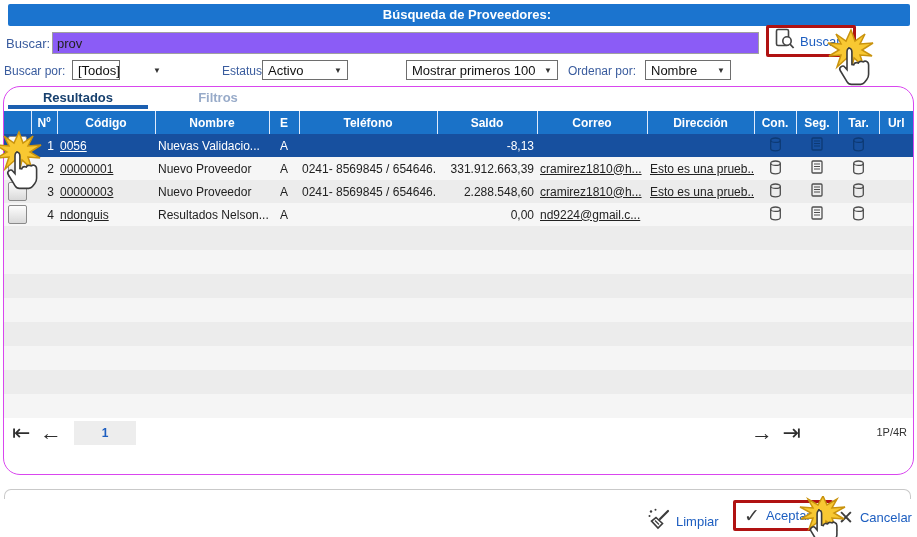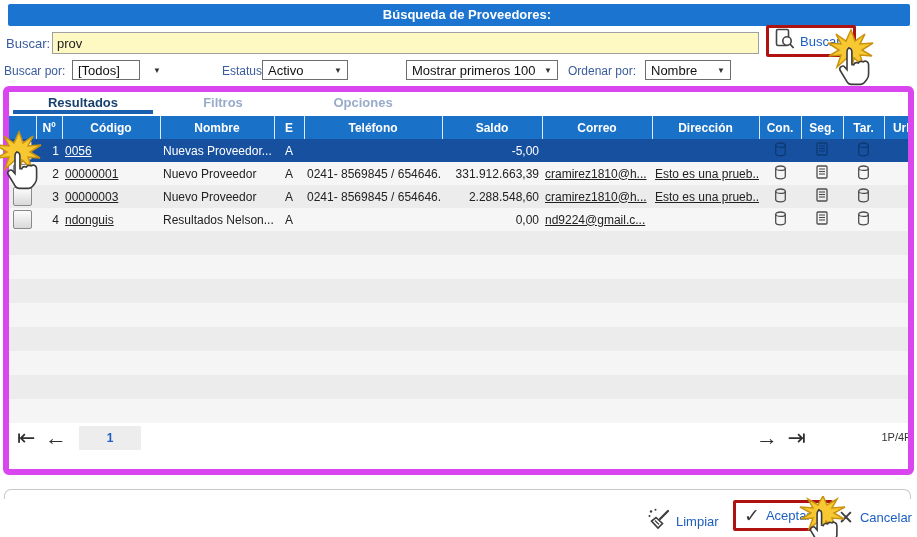--- a/index.html
+++ b/index.html
@@ -6,34 +6,34 @@
   #app{position:relative;width:917px;height:537px;background:#fff;overflow:hidden;
        font-family:"Liberation Sans",sans-serif;color:#222;}
   .abs{position:absolute;}
 
   
   .titlebar{left:8px;top:4px;width:886px;height:22px;background:#1b74cf;border-radius:2px;
             color:#fff;font-weight:bold;font-size:13px;line-height:22px;padding-left:16px;text-align:center;}
 
   
   .lbl{color:#3a5c9e;font-size:13px;white-space:nowrap;}
-  .search-input{left:52px;top:32px;width:697px;height:18px;background:#fef9c3;
+  .search-input{left:52px;top:32px;width:697px;height:18px;background:#8b5cf6;
             border:1px solid #a0a0a0;font-size:13px;font-family:"Liberation Sans",sans-serif;
             padding:1px 4px;color:#222;}
   .red-box{border:3px solid #b01212;border-radius:2px;background:transparent;}
   .buscar-box{left:766px;top:25px;width:90px;height:32px;display:flex;align-items:center;gap:5px;padding-left:6px;box-sizing:border-box;}
   .blue-act{color:#1d5ec0;font-size:13px;}
 
   
   .select{background:#fff;border:1px solid #6e6e6e;height:20px;display:flex;align-items:center;
           justify-content:space-between;font-size:13px;padding:0 5px;box-sizing:border-box;color:#111;}
   .select .arr{font-size:8px;color:#333;margin-left:6px;}
 
   
-  .panel{left:3px;top:86px;width:911px;height:389px;border:6px solid #d946ef;border-radius:6px;
+  .panel{left:3px;top:86px;width:911px;height:389px;border:1px solid #d946ef;border-radius:17px;
          background:#fff;box-sizing:border-box;overflow:hidden;}
   .tabs{position:absolute;left:4px;top:1px;height:21px;display:flex;}
   .tab{width:140px;text-align:center;font-size:13px;font-weight:bold;color:#98abc9;line-height:20px;cursor:pointer;}
   .tab.active{color:#17406e;border-bottom:4px solid #1b5fb0;}
 
   table.grid{position:absolute;left:0;top:24px;width:909px;border-collapse:collapse;table-layout:fixed;}
   table.grid th{background:#1a72c8;color:#fff;font-size:12px;font-weight:bold;height:23px;
                 padding:0;border-right:1px solid #dfeafc;overflow:hidden;white-space:nowrap;}
   table.grid th:last-child{border-right:none;}
   table.grid td{height:23px;font-size:12px;padding:0 3px;overflow:hidden;white-space:nowrap;}
@@ -86,21 +86,21 @@
       <svg width="20" height="22" viewBox="0 0 20 22">
           <rect x="1.5" y="1.5" width="12" height="16" rx="1.5" fill="#fff" stroke="#444" stroke-width="1.6"></rect>
           <circle cx="12" cy="13" r="4.2" fill="#fff" stroke="#444" stroke-width="1.6"></circle>
           <line x1="15" y1="16.2" x2="18.6" y2="20" stroke="#444" stroke-width="1.8"></line>
         </svg>
     </span>
     <span class="blue-act">Buscar</span>
   </div>
 
   <span class="abs lbl" style="left:4px;top:64px;font-size:12px;">Buscar por:</span>
-  <div class="abs select" style="left:72px;top:60px;width:68px;gap:27px;">
+  <div class="abs select" style="left:72px;top:60px;width:48px;gap:27px;">
     <span>[Todos]</span>
       <span class="arr">▼</span>
   </div>
 
   <span class="abs lbl" style="left:222px;top:64px;font-size:12px;">Estatus:</span>
   <div class="abs select" style="left:262px;top:60px;width:86px;">
     <span>Activo</span>
       <span class="arr">▼</span>
   </div>
 
@@ -112,21 +112,20 @@
   <span class="abs lbl" style="left:568px;top:64px;font-size:12px;">Ordenar por:</span>
   <div class="abs select" style="left:645px;top:60px;width:86px;">
     <span>Nombre</span>
       <span class="arr">▼</span>
   </div>
 
   <div class="abs panel">
     <div class="tabs">
       <div class="tab active">Resultados</div>
       <div class="tab">Filtros</div>
-      <div class="tab">Opciones</div>
     </div>
 
     <table class="grid">
       <colgroup>
         <col style="width:27px">
           <col style="width:26px">
           <col style="width:98px">
           <col style="width:114px">
         <col style="width:30px">
           <col style="width:138px">
@@ -155,24 +154,24 @@
           <th>Url</th>
         </tr>
       </thead>
       <tbody>
         <tr class="sel">
           <td class="c-center">
               <div class="chk"></div>
             </td>
           <td class="c-no">1</td>
           <td><span class="lnk">0056</span></td>
-          <td>Nuevas Proveedor...</td>
+          <td>Nuevas Validacio...</td>
           <td class="c-center">A</td>
           <td></td>
-          <td class="c-right">-5,00</td>
+          <td class="c-right">-8,13</td>
           <td><span class="lnk"></span></td>
           <td><span class="lnk"></span></td>
           <td class="c-center"><span class="cellicon"><svg width="13" height="15" viewBox="0 0 13 15">
                   <ellipse cx="6.5" cy="3.2" rx="4.8" ry="2.2" fill="none" stroke="currentColor" stroke-width="1.3"></ellipse>
                   <path d="M1.7 3.2 v8.4 c0 1.2 2.1 2.2 4.8 2.2 s4.8-1 4.8-2.2 v-8.4" fill="none" stroke="currentColor" stroke-width="1.3"></path>
                 </svg></span></td>
           <td class="c-center"><span class="cellicon"><svg width="12" height="14" viewBox="0 0 12 14">
                   <rect x="1" y="1" width="10" height="12" rx="1" fill="none" stroke="currentColor" stroke-width="1.3"></rect>
                   <line x1="3" y1="4" x2="9" y2="4" stroke="currentColor" stroke-width="1.1"></line>
                   <line x1="3" y1="6.5" x2="9" y2="6.5" stroke="currentColor" stroke-width="1.1"></line>

